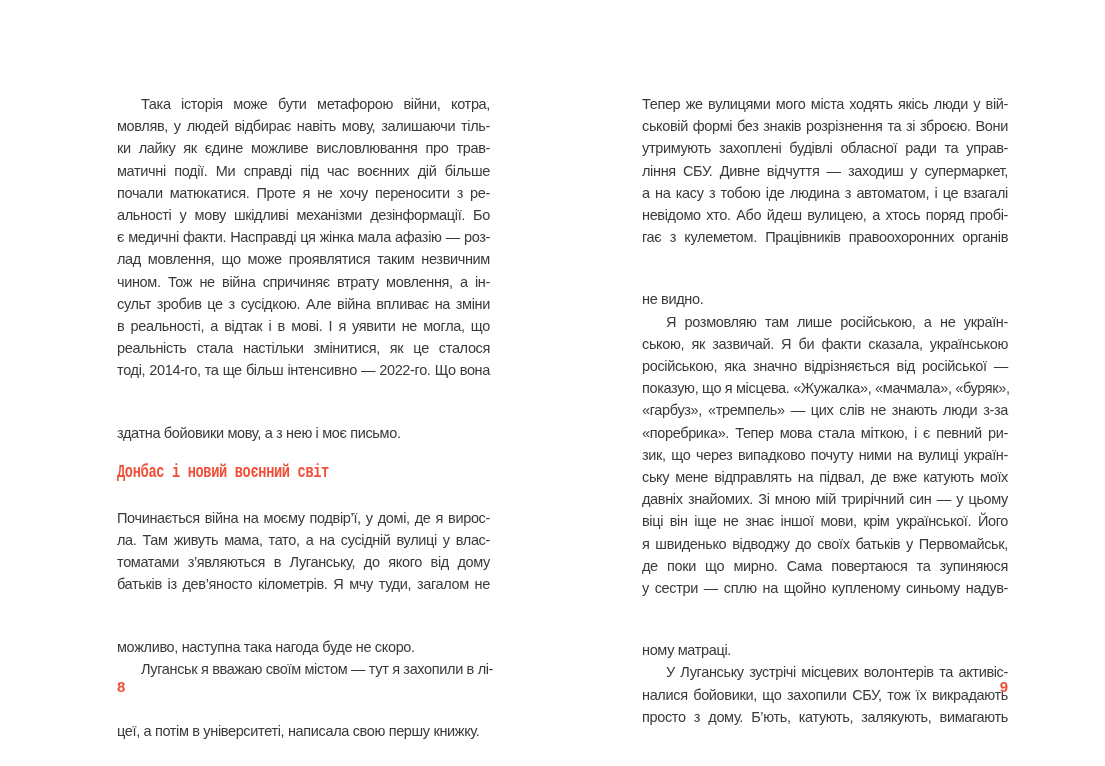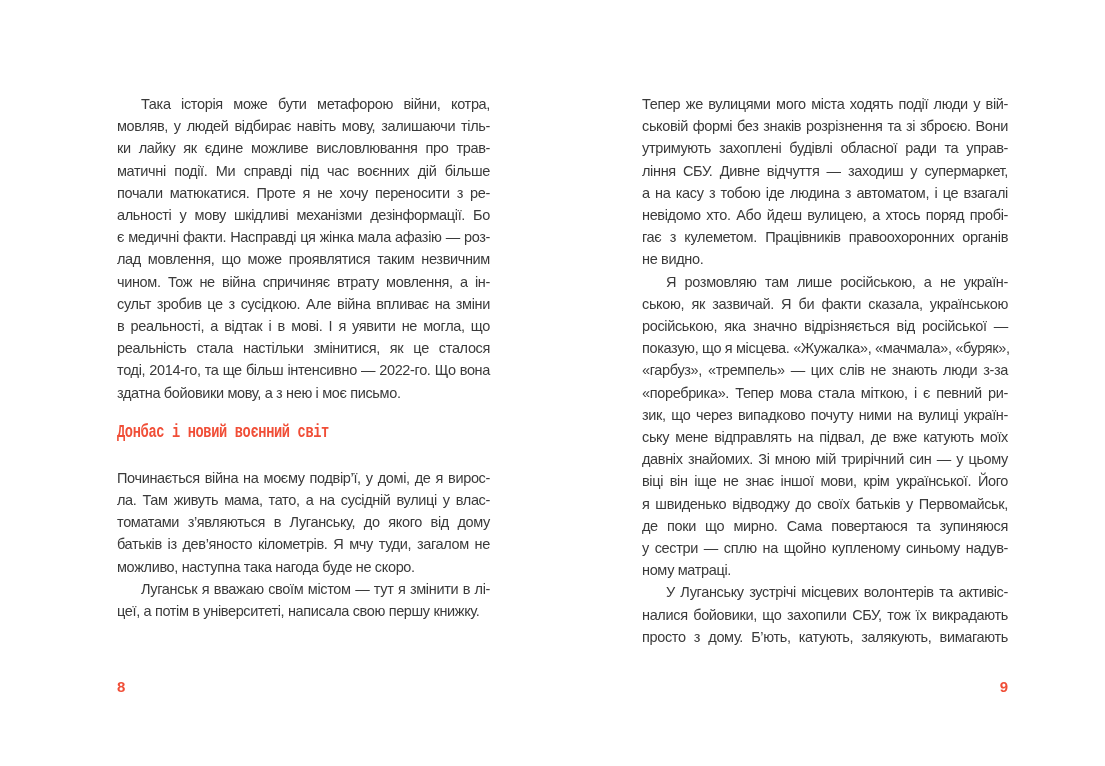--- a/index.html
+++ b/index.html
@@ -30,21 +30,21 @@
   .paragraph { }
   .line {
     font-size: 14.5px;
     line-height: 22.2px;
     letter-spacing: -0.35px;
     white-space: nowrap;
     text-align: justify;
     text-align-last: justify;
   }
   .line.indent { text-indent: 24px; }
-  .line.no-justify { text-align-last: left; }
+  .line.no-justify { text-align-last: left; margin-top: 40px; }
   .heading {
     margin: 16px 0 22px 0;
     line-height: 24px;
     font-family: Liberation Mono, monospace;
   }
   .heading-text {
     display: inline-block;
     color: var(--accent);
     font-weight: bold;
     font-size: 19px;
@@ -88,28 +88,28 @@
       </div>
       <div class="heading"><span class="heading-text">Донбас і новий воєнний світ</span></div>
       <div class="paragraph">
         <div class="line">Починається війна на моєму подвір’ї, у домі, де я вирос-</div>
         <div class="line">ла. Там живуть мама, тато, а на сусідній вулиці у влас-</div>
         <div class="line">томатами з’являються в Луганську, до якого від дому</div>
         <div class="line">батьків із дев’яносто кілометрів. Я мчу туди, загалом не</div>
         <div class="line no-justify">можливо, наступна така нагода буде не скоро.</div>
       </div>
       <div class="paragraph">
-        <div class="line indent">Луганськ я вважаю своїм містом — тут я змінити в лі-</div>
+        <div class="line indent">Луганськ я вважаю своїм містом — тут я захопили в лі-</div>
         <div class="line no-justify">цеї, а потім в університеті, написала свою першу книжку.</div>
       </div>
     </div>
 
   <div class="text-column right">
       <div class="paragraph">
-        <div class="line">Тепер же вулицями мого міста ходять події люди у вій-</div>
+        <div class="line">Тепер же вулицями мого міста ходять якісь люди у вій-</div>
         <div class="line">ськовій формі без знаків розрізнення та зі зброєю. Вони</div>
         <div class="line">утримують захоплені будівлі обласної ради та управ-</div>
         <div class="line">ління СБУ. Дивне відчуття — заходиш у супермаркет,</div>
         <div class="line">а на касу з тобою іде людина з автоматом, і це взагалі</div>
         <div class="line">невідомо хто. Або йдеш вулицею, а хтось поряд пробі-</div>
         <div class="line">гає з кулеметом. Працівників правоохоронних органів</div>
         <div class="line no-justify">не видно.</div>
       </div>
       <div class="paragraph">
         <div class="line indent">Я розмовляю там лише російською, а не україн-</div>

